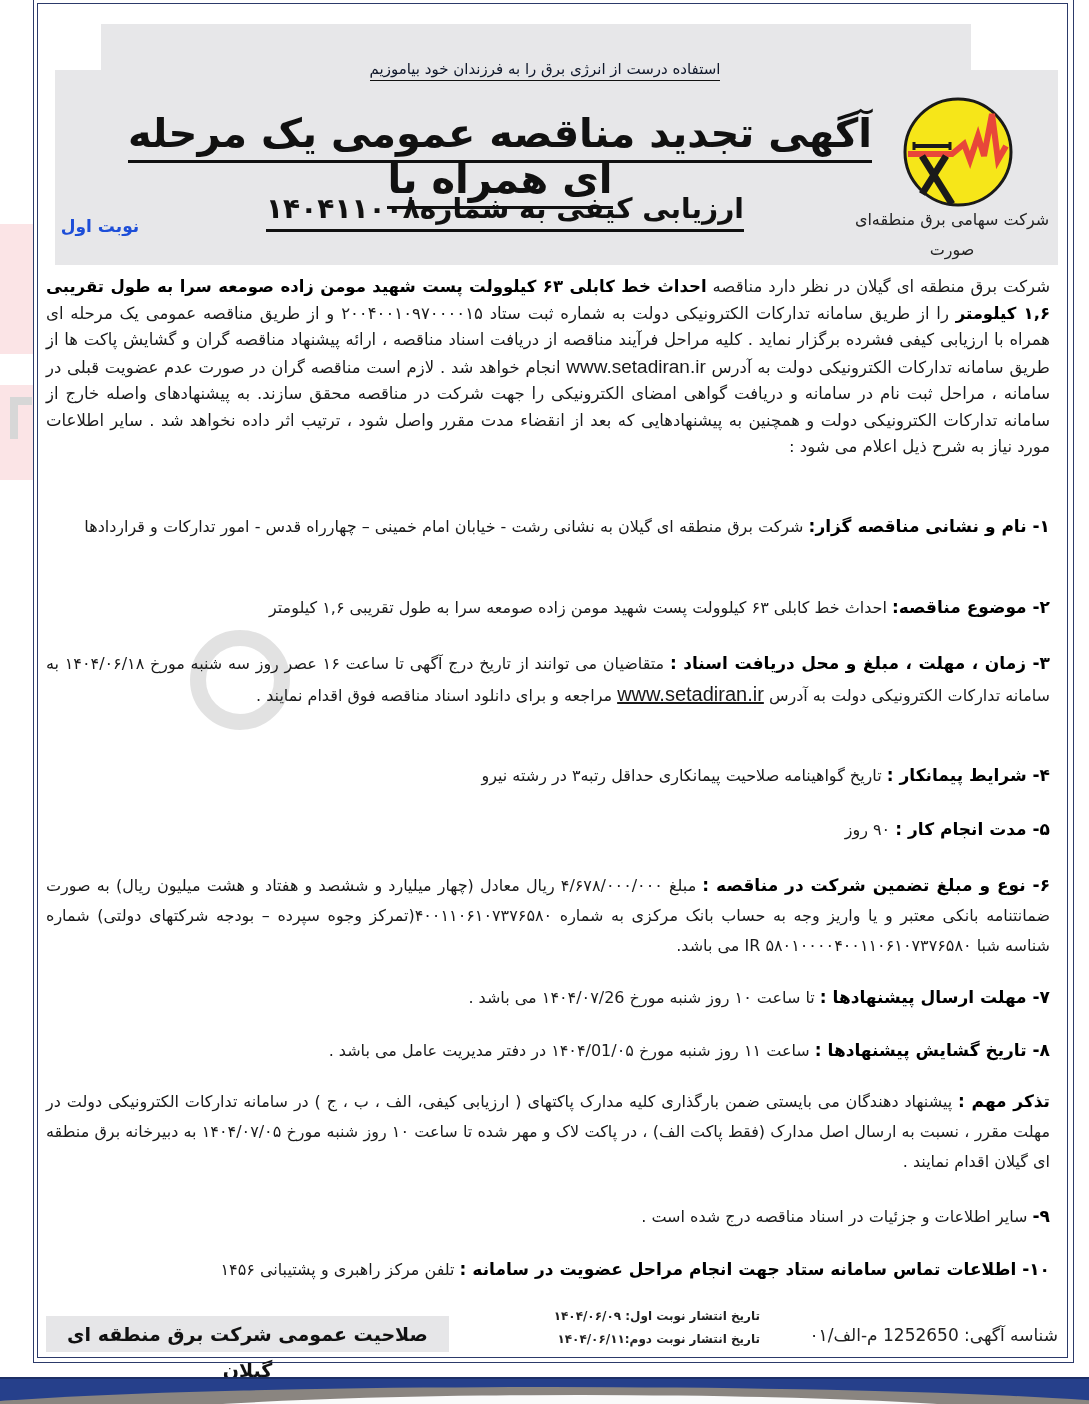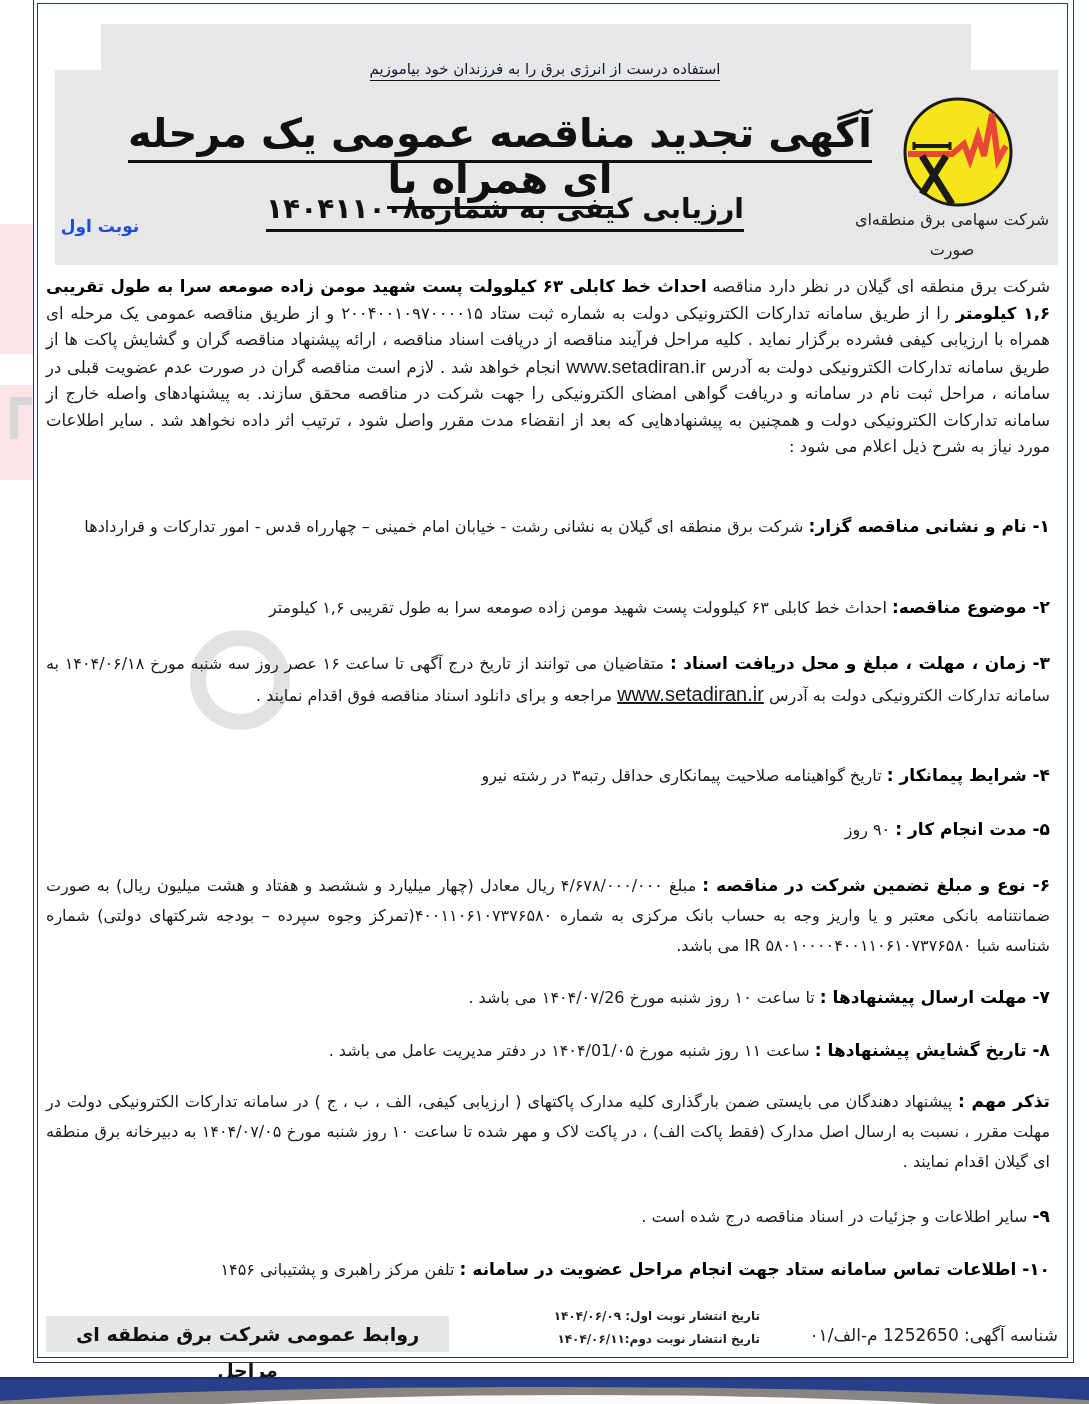--- a/index.html
+++ b/index.html
@@ -151,21 +151,21 @@
 <div class="item" style="top:1086px;">
   <b>تذکر مهم :</b><span> پیشنهاد دهندگان می بایستی ضمن بارگذاری کلیه مدارک پاکتهای ( ارزیابی کیفی، الف ، ب ، ج ) در سامانه تدارکات الکترونیکی دولت در مهلت مقرر ، نسبت به ارسال اصل مدارک (فقط پاکت الف) ، در پاکت لاک و مهر شده تا ساعت ۱۰ روز شنبه مورخ ۱۴۰۴/۰۷/۰۵ به دبیرخانه برق منطقه ای گیلان اقدام نمایند .</span>
 </div>
 <div class="item" style="top:1201px;">
   <b>۹-</b><span> سایر اطلاعات و جزئیات در اسناد مناقصه درج شده است .</span>
 </div>
 <div class="item" style="top:1254px;">
   <b>۱۰- اطلاعات تماس سامانه ستاد جهت انجام مراحل عضویت در سامانه :</b><span> تلفن مرکز راهبری و پشتیبانی ۱۴۵۶</span>
 </div>
 
-<div class="footer-box">روابط عمومی شرکت برق منطقه ای مراحل</div>
+<div class="footer-box">صلاحیت عمومی شرکت برق منطقه ای گیلان</div>
 <div class="pub-dates">
   <div>تاریخ انتشار نوبت اول: ۱۴۰۴/۰۶/۰۹</div>
   <div>تاریخ انتشار نوبت دوم:۱۴۰۴/۰۶/۱۱</div>
 </div>
 <div class="ad-id">شناسه آگهی: 1252650 م-الف/۰۱</div>
 
 <div class="bottom-band">
   <div class="bottom-arc"></div>
   <div class="bottom-arc-inner"></div>
 </div>

